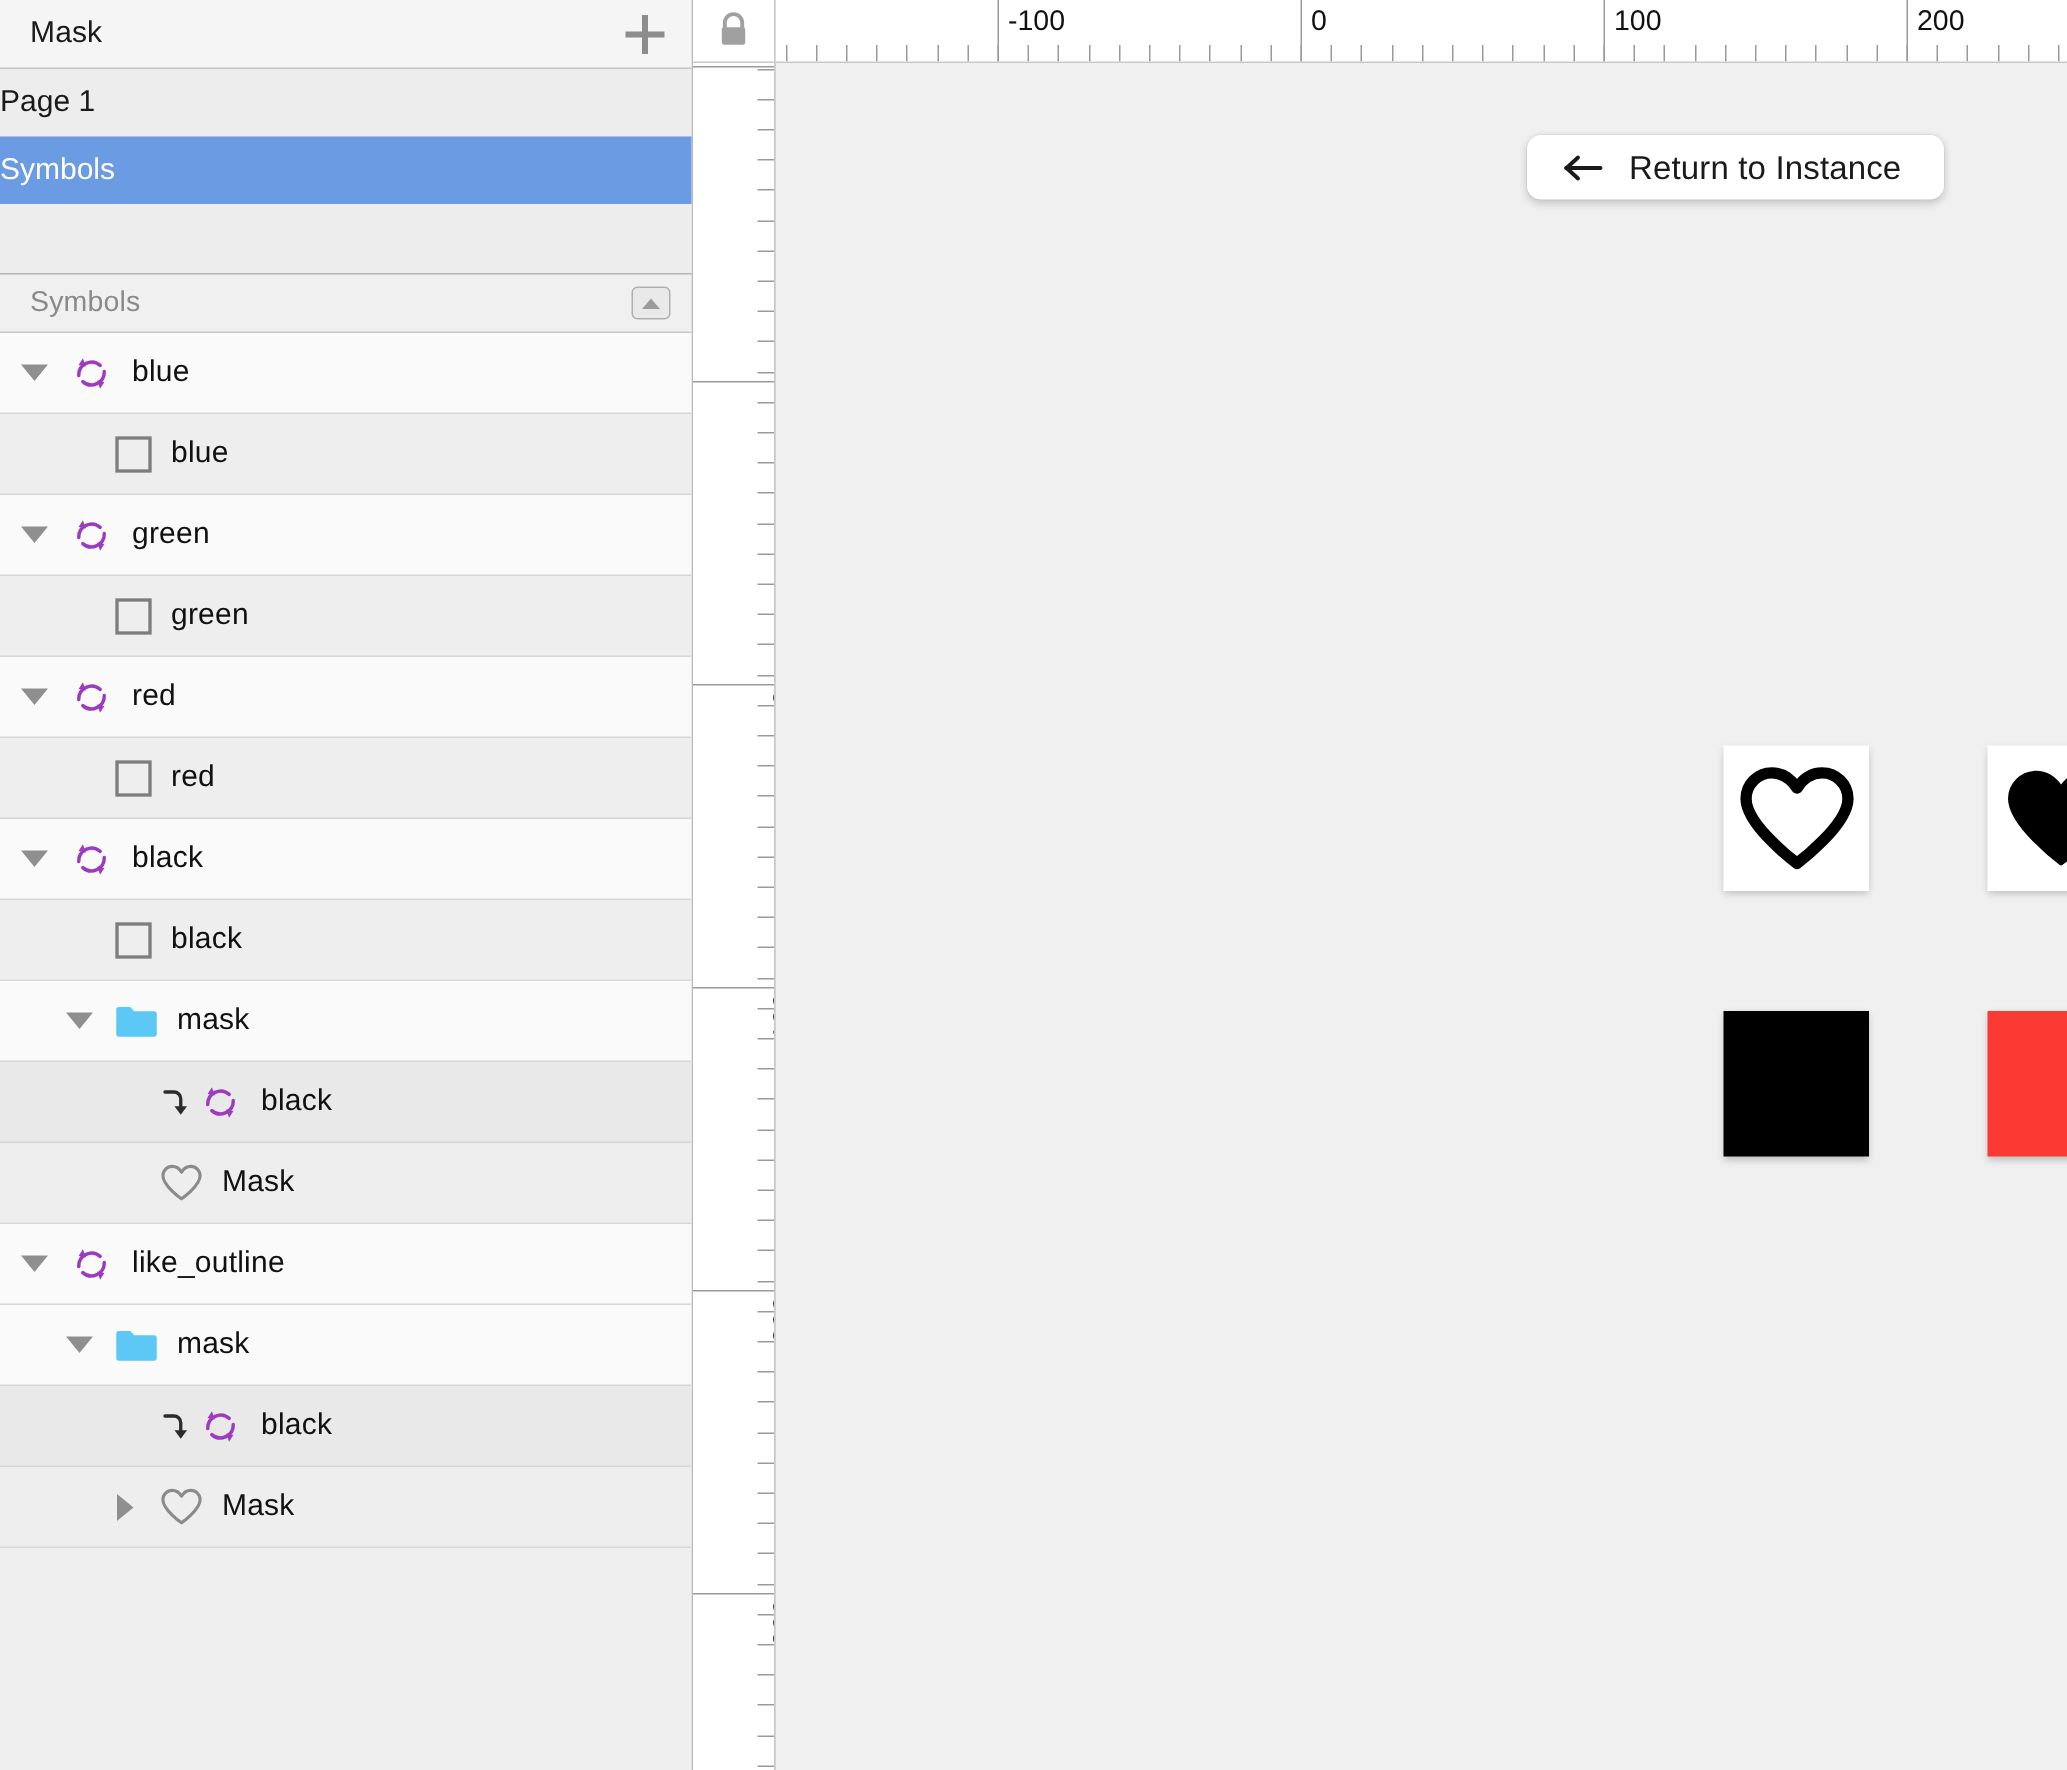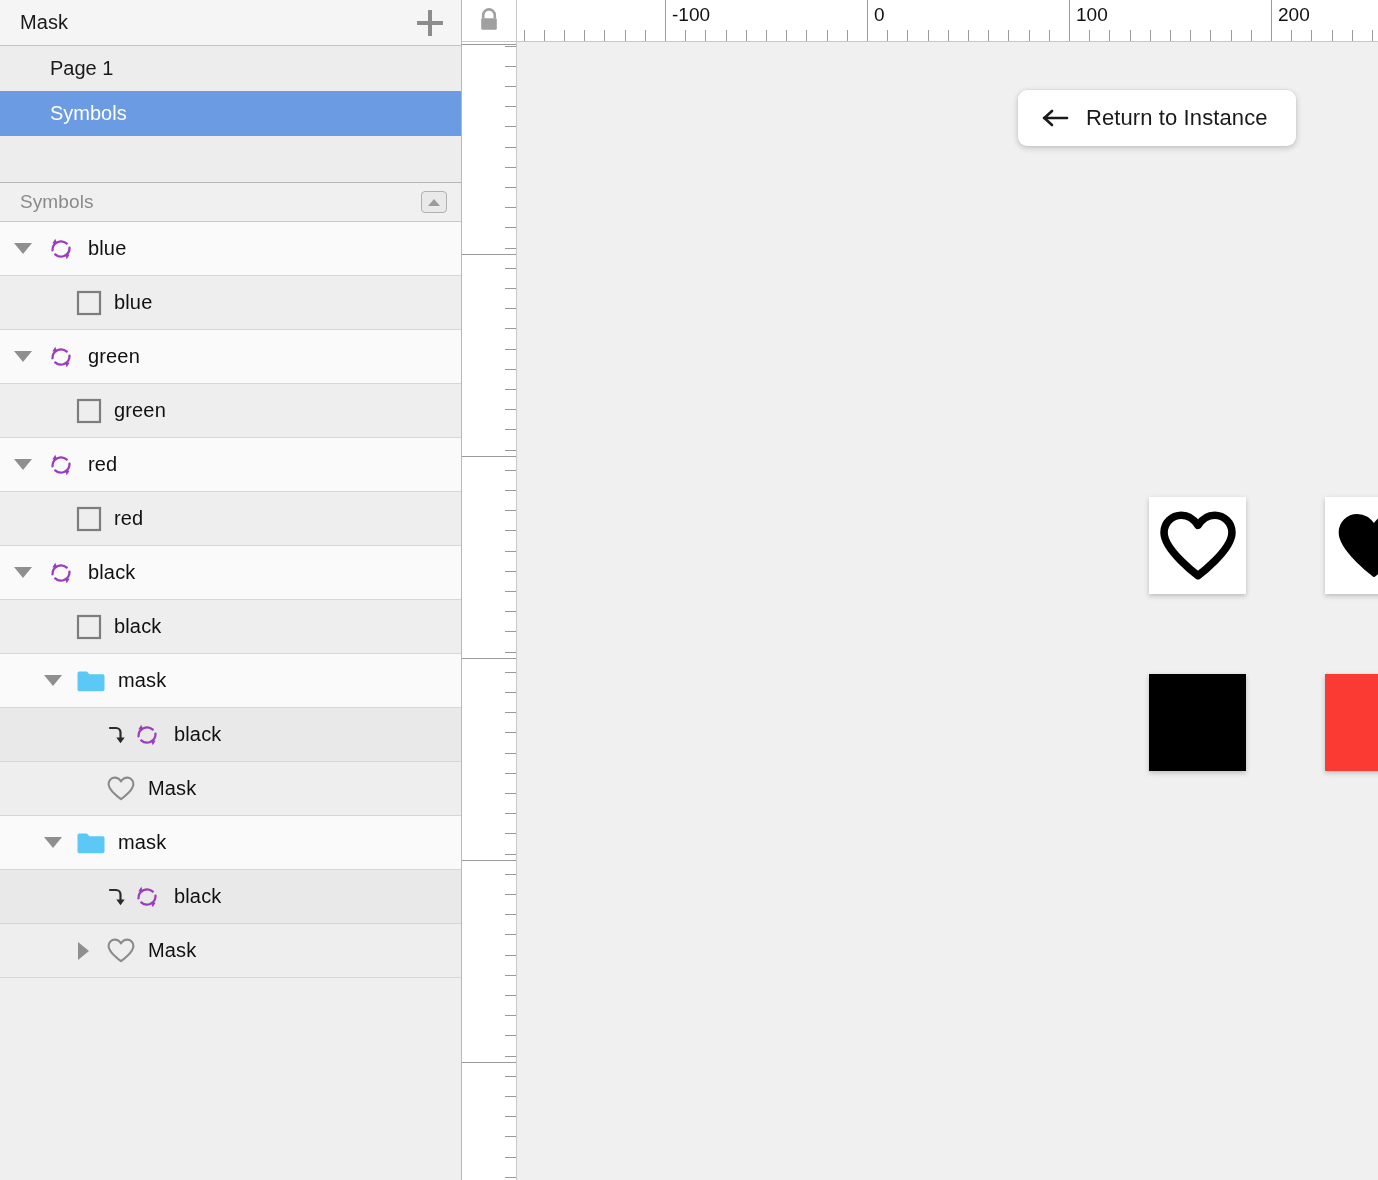--- a/index.html
+++ b/index.html
@@ -44,21 +44,20 @@
   .add-page-btn::before, .add-page-btn::after {
     content: ""; position: absolute; background: #8c8c8c;
   }
   .add-page-btn::before { left: 0; top: 11px; width: 26px; height: 4px; }
   .add-page-btn::after  { top: 0; left: 11px; height: 26px; width: 4px; }
 
   
   .pages-list { flex: 0 0 136px; background: #ededed; }
   .page-row {
     height: 45px; display: flex; align-items: center;
-    padding-left: 50px;
     font-size: 20px; color: #1a1a1a;
     border-bottom: 1px solid transparent;
   }
   .page-row.selected { background: #6a9be3; color: #ffffff; }
   .pages-spacer { height: 46px; background: #ededed; }
 
   
   .section-header {
     height: 40px; flex: 0 0 40px;
     background: #f0f0f0;
@@ -169,21 +168,21 @@
   .canvas {
     position: absolute; left: 55px; top: 42px; right: 0; bottom: 0;
     background: #f0f0f0; overflow: hidden;
   }
 
   
   .return-btn {
     position: absolute; left: 0px; top: 0px;
     background: #ffffff;
     border-radius: 9px;
-    height: 56px;
+    height: 43px;
     display: flex; align-items: center;
     padding: 0 28px 0 24px;
     box-shadow: 0 2px 6px rgba(0,0,0,0.20), 0 0 0 0.5px rgba(0,0,0,0.06);
     cursor: default;
     justify-content: flex-end;
   }
   .return-btn .arrow { margin-right: 16px; display: flex; align-items: center; }
   .return-btn .btn-label {
     font-size: 22px; color: #1a1a1a; letter-spacing: 0.1px;
   }
@@ -373,20 +372,36 @@
         <div class="layer-row child">
           <div style="flex: 0 0 72px; height: 1px;"></div>
           <div class="disclosure"></div>
           <div style="flex: 0 0 12px; height: 1px;"></div>
           <span class="layer-icon">
             <svg width="30" height="28" viewBox="0 0 30 28">
               <path d="M15 24.2 C15 24.2 2.6 15.6 2.6 8.9 C2.6 5.3 5.4 2.6 8.8 2.6 C11.3 2.6 13.6 4.2 15 6.4 C16.4 4.2 18.7 2.6 21.2 2.6 C24.6 2.6 27.4 5.3 27.4 8.9 C27.4 15.6 15 24.2 15 24.2 Z" fill="none" stroke="#8b8b8b" stroke-width="2.1" stroke-linejoin="round"></path>
             </svg>
           </span>
           <span class="layer-label">Mask</span>
+        </div>
+        <div class="layer-row">
+          <div style="flex: 0 0 12px; height: 1px;"></div>
+          <div class="disclosure">
+            <span class="tri-down"></span>
+          </div>
+          <div style="flex: 0 0 12px; height: 1px;"></div>
+          <span class="layer-icon">
+            <svg width="30" height="30" viewBox="0 0 30 30">
+              <path d="M6.5 16.4 A8.6 8.6 0 0 1 20.8 9.6" fill="none" stroke="#9C3BBF" stroke-width="2.3" stroke-linecap="round"></path>
+              <path d="M23.5 13.6 A8.6 8.6 0 0 1 9.2 20.4" fill="none" stroke="#9C3BBF" stroke-width="2.3" stroke-linecap="round"></path>
+              <path d="M9.3 4.8 L6.4 9.3 L11.2 10.3 Z" fill="#9C3BBF"></path>
+              <path d="M20.7 25.2 L23.6 20.7 L18.8 19.7 Z" fill="#9C3BBF"></path>
+            </svg>
+          </span>
+          <span class="layer-label">like_outline</span>
         </div>
         <div class="layer-row">
           <div style="flex: 0 0 42px; height: 1px;"></div>
           <div class="disclosure">
             <span class="tri-down"></span>
           </div>
           <div style="flex: 0 0 12px; height: 1px;"></div>
           <span class="layer-icon">
             <svg width="30" height="26" viewBox="0 0 30 26">
               <path d="M1.5 5.2 a1.8 1.8 0 0 1 1.8-1.8 h7.6 l2.6 2.8 h13.2 a1.8 1.8 0 0 1 1.8 1.8 v13.4 a1.8 1.8 0 0 1 -1.8 1.8 H3.3 a1.8 1.8 0 0 1 -1.8 -1.8 Z" fill="#5BC8F5"></path>

